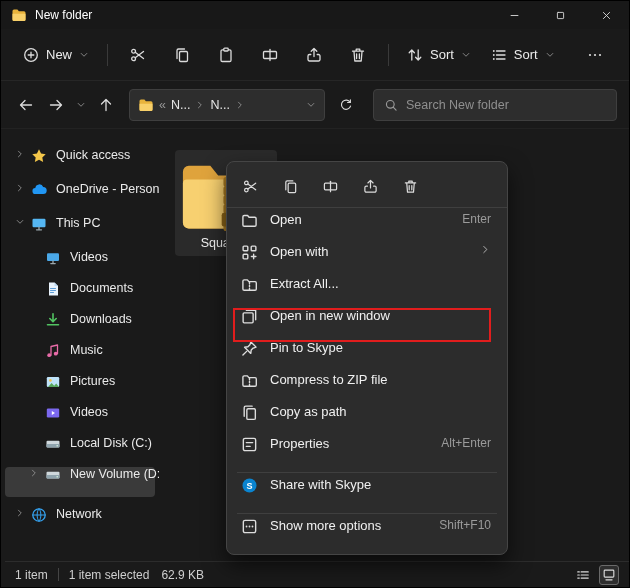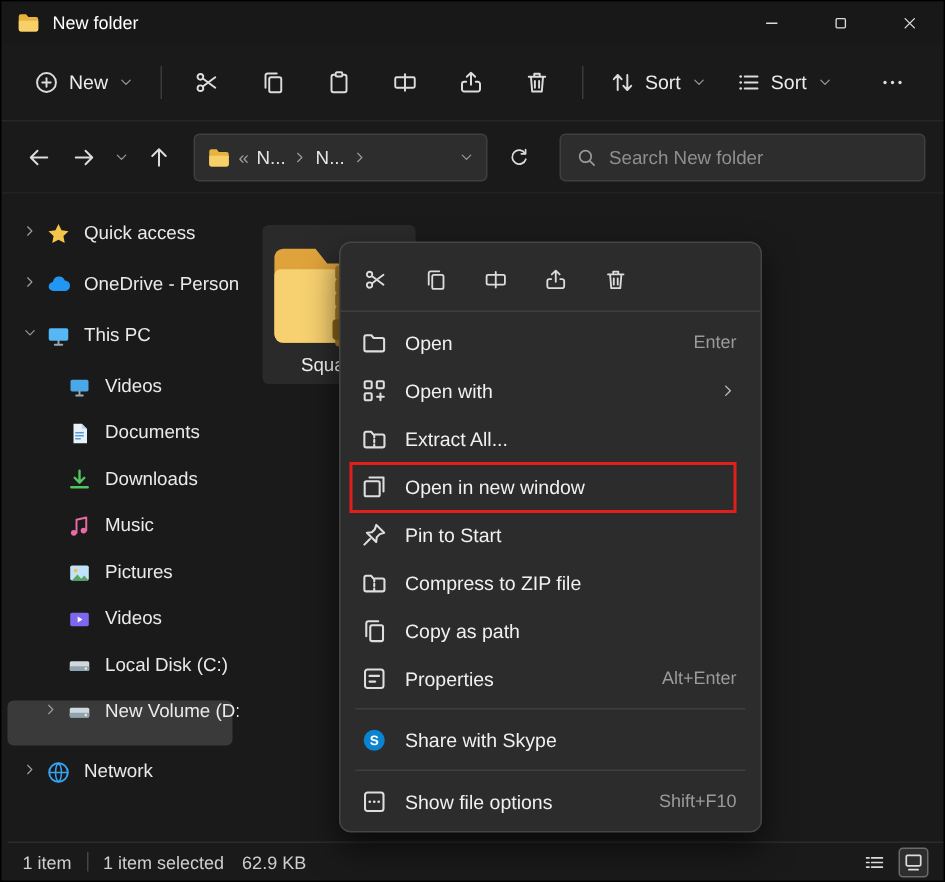--- a/index.html
+++ b/index.html
@@ -56,21 +56,21 @@
   
   .file-tile { position:absolute; left:16px; top:20px; width:102px; padding:8px 4px 6px; background:rgba(255,255,255,.07); border-radius:4px; text-align:center; }
   .file-tile .big-ic { width:48px; height:40px; margin:0 auto 6px; }
   .file-tile .big-ic svg{width:100%;height:100%;display:block;}
   .file-tile .flabel { font-size:12.5px; color:#f2f2f2; white-space:nowrap; }
 
   
   .menu { position:absolute; left:225px; top:160px; width:282px; background:#2c2c2c; border:1px solid #454545; border-radius:8px; padding:4px 0; box-shadow:0 10px 22px rgba(0,0,0,.6); z-index:10; }
   .quick-row { height:42px; display:flex; align-items:center; padding:0 6px; gap:6px; border-bottom:1px solid #3f3f3f; margin-bottom:4px; }
   .qa-btn { width:34px; height:30px; display:flex; align-items:center; justify-content:center; border-radius:4px; color:#e6e6e6; }
-  .mi { display:flex; align-items:center; height:32px; padding:0 16px 0 14px; gap:12px; font-size:13px; color:#f0f0f0; }
+  .mi { display:flex; align-items:flex-start; height:32px; padding:0 16px 0 14px; gap:12px; font-size:13px; color:#f0f0f0; }
   .mi .m-ic { width:17px; height:17px; color:#dedede; flex:none; }
   .mi .short { margin-left:auto; font-size:12px; color:#9b9b9b; }
   .mi .sub { margin-left:auto; width:11px; height:11px; color:#c0c0c0; }
   .msep { height:1px; background:#3f3f3f; margin:4px 10px; }
   .red-highlight { position:absolute; left:6px; top:146px; width:258px; height:34px; border:2.5px solid #e11d1d; pointer-events:none; z-index:20; }
 
   
   .statusbar { position:absolute; left:4px; right:0; bottom:0; height:26px; border-top:1px solid #2c2c2c; display:flex; align-items:center; padding:0 10px; font-size:12px; color:#cfcfcf; background:#1a1a1a; }
   .sb-div { width:1px; height:13px; background:#454545; margin:0 10px; }
   .sb-size { margin-left:12px; }
@@ -521,21 +521,21 @@
         </span>
       <span>Open in new window</span>
     </div>
     <div class="mi">
       <span class="m-ic ic">
           <svg viewBox="0 0 16 16" fill="none" stroke="currentColor" stroke-width="1.3" stroke-linecap="round" stroke-linejoin="round">
             <path d="M9.3 1.8l4.9 4.9-2.7.9-1.9 1.9-.4 3.1-5.8-5.8 3.1-.4 1.9-1.9z"></path>
             <path d="M5.3 10.7L1.8 14.2"></path>
           </svg>
         </span>
-      <span>Pin to Start</span>
+      <span>Pin to Skype</span>
     </div>
     <div class="mi">
       <span class="m-ic ic">
           <svg viewBox="0 0 16 16" fill="none" stroke="currentColor" stroke-width="1.3" stroke-linecap="round" stroke-linejoin="round">
             <path d="M1.8 4.8a1.2 1.2 0 0 1 1.2-1.2h3l1.4 1.7h5.8a1.2 1.2 0 0 1 1.2 1.2v5.7a1.2 1.2 0 0 1-1.2 1.2H3a1.2 1.2 0 0 1-1.2-1.2z"></path>
             <path d="M8 5.6v7.6" stroke-dasharray="1.6 1.4"></path>
           </svg>
         </span>
       <span>Compress to ZIP file</span>
     </div>
@@ -571,21 +571,21 @@
     <div class="msep"></div>
     <div class="mi">
       <span class="m-ic ic">
           <svg viewBox="0 0 16 16" fill="none" stroke="currentColor" stroke-width="1.3" stroke-linecap="round" stroke-linejoin="round">
             <rect x="2.2" y="2.2" width="11.6" height="11.6" rx="1.6"></rect>
             <circle cx="5.2" cy="8" r=".85" fill="currentColor" stroke="none"></circle>
             <circle cx="8" cy="8" r=".85" fill="currentColor" stroke="none"></circle>
             <circle cx="10.8" cy="8" r=".85" fill="currentColor" stroke="none"></circle>
           </svg>
         </span>
-      <span>Show file options</span>
+      <span>Show more options</span>
       <span class="short">Shift+F10</span>
     </div>
 
     <div class="red-highlight" style="border-color: rgb(225, 29, 29);"></div>
   </div>
 
   <div class="statusbar">
     <span>1 item</span>
     <span class="sb-div"></span>
     <span>1 item selected</span>

